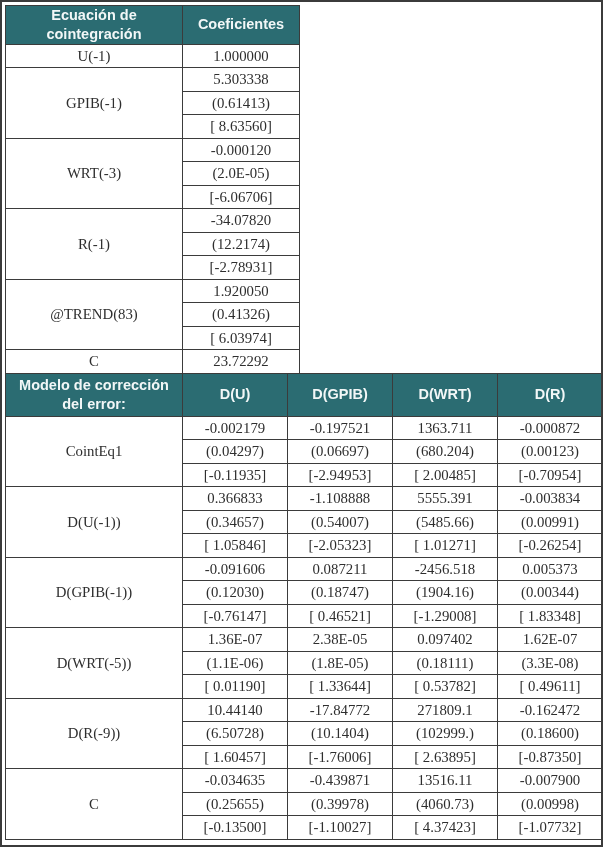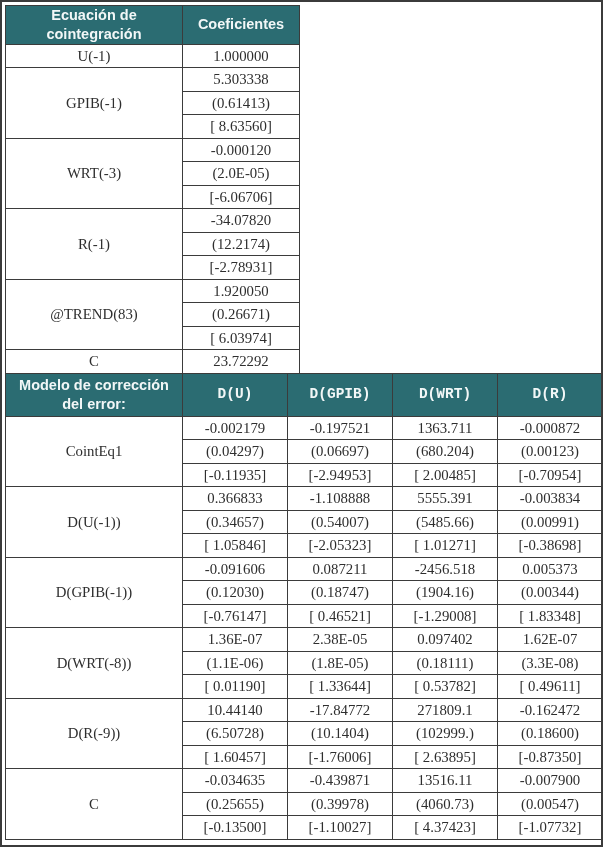--- a/index.html
+++ b/index.html
@@ -39,21 +39,21 @@
   .tbl td {
     height: 22.5px;
     line-height: 22.5px;
     font-size: 14.8px;
     color: #2e2e2e;
     white-space: pre;
   }
   table.top .lab-h { width: 176px; }
   table.top .col-h { width: 116px; }
   table.bottom .lab-h { width: 176px; }
-  table.bottom .col-h { width: 104px; font-family: Liberation Mono, monospace; }
+  table.bottom .col-h { width: 104px; }
 </style>
 </head>
 <body>
 
 <div class="page">
 
   <table class="tbl top">
     <thead>
       <tr>
           <th class="lab-h">Ecuación de
@@ -94,21 +94,21 @@
           <td class="val">(12.2174)</td>
         </tr>
         <tr>
           <td class="val">[-2.78931]</td>
         </tr>
         <tr>
           <td class="lab" rowspan="3">@TREND(83)</td>
           <td class="val">1.920050</td>
         </tr>
         <tr>
-          <td class="val">(0.26671)</td>
+          <td class="val">(0.41326)</td>
         </tr>
         <tr>
           <td class="val">[ 6.03974]</td>
         </tr>
         <tr>
           <td class="lab" rowspan="1">C</td>
           <td class="val">23.72292</td>
         </tr>
       </tbody>
   </table>
@@ -154,21 +154,21 @@
         <tr>
           <td class="val">(0.34657)</td>
           <td class="val">(0.54007)</td>
           <td class="val">(5485.66)</td>
           <td class="val">(0.00991)</td>
         </tr>
         <tr>
           <td class="val">[ 1.05846]</td>
           <td class="val">[-2.05323]</td>
           <td class="val">[ 1.01271]</td>
-          <td class="val">[-0.38698]</td>
+          <td class="val">[-0.26254]</td>
         </tr>
         <tr>
           <td class="lab" rowspan="3">D(GPIB(-1))</td>
           <td class="val">-0.091606</td>
           <td class="val">0.087211</td>
           <td class="val">-2456.518</td>
           <td class="val">0.005373</td>
         </tr>
         <tr>
           <td class="val">(0.12030)</td>
@@ -176,21 +176,21 @@
           <td class="val">(1904.16)</td>
           <td class="val">(0.00344)</td>
         </tr>
         <tr>
           <td class="val">[-0.76147]</td>
           <td class="val">[ 0.46521]</td>
           <td class="val">[-1.29008]</td>
           <td class="val">[ 1.83348]</td>
         </tr>
         <tr>
-          <td class="lab" rowspan="3">D(WRT(-8))</td>
+          <td class="lab" rowspan="3">D(WRT(-5))</td>
           <td class="val">1.36E-07</td>
           <td class="val">2.38E-05</td>
           <td class="val">0.097402</td>
           <td class="val">1.62E-07</td>
         </tr>
         <tr>
           <td class="val">(1.1E-06)</td>
           <td class="val">(1.8E-05)</td>
           <td class="val">(0.18111)</td>
           <td class="val">(3.3E-08)</td>
@@ -224,21 +224,21 @@
           <td class="lab" rowspan="3">C</td>
           <td class="val">-0.034635</td>
           <td class="val">-0.439871</td>
           <td class="val">13516.11</td>
           <td class="val">-0.007900</td>
         </tr>
         <tr>
           <td class="val">(0.25655)</td>
           <td class="val">(0.39978)</td>
           <td class="val">(4060.73)</td>
-          <td class="val">(0.00547)</td>
+          <td class="val">(0.00998)</td>
         </tr>
         <tr>
           <td class="val">[-0.13500]</td>
           <td class="val">[-1.10027]</td>
           <td class="val">[ 4.37423]</td>
           <td class="val">[-1.07732]</td>
         </tr>
       </tbody>
   </table>
 

